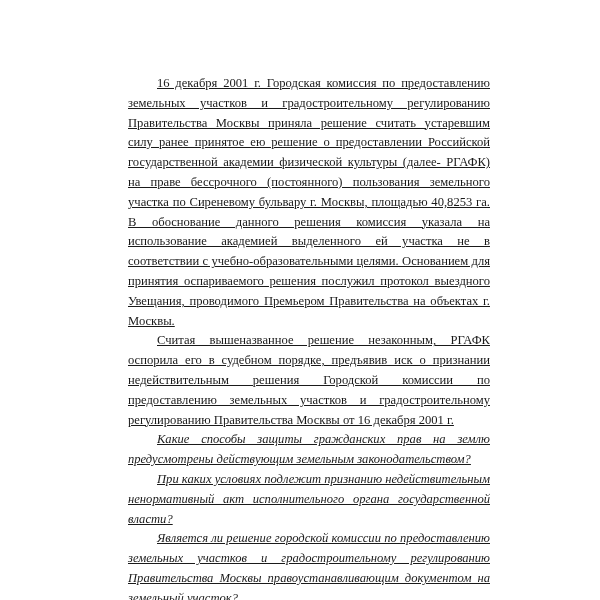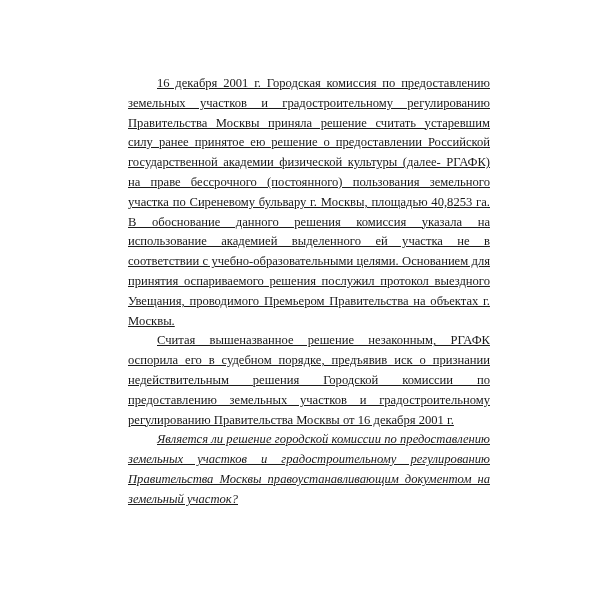--- a/index.html
+++ b/index.html
@@ -36,15 +36,17 @@
     .last-left {
       text-align-last: left;
     }
   </style>
 </head>
 <body>
 
 <div class="page">
   <p class="para last-left">16 декабря 2001 г. Городская комиссия по предоставлению земельных участков и градостроительному регулированию Правительства Москвы приняла решение считать устаревшим силу ранее принятое ею решение о предоставлении Российской государственной академии физической культуры (далее- РГАФК) на праве бессрочного (постоянного) пользования земельного участка по Сиреневому бульвару г. Москвы, площадью 40,8253 га. В обоснование данного решения комиссия указала на использование академией выделенного ей участка не в соответствии с учебно-образовательными целями. Основанием для принятия оспариваемого решения послужил протокол выездного Увещания, проводимого Премьером Правительства на объектах г. Москвы.</p>
   <p class="para last-left">Считая вышеназванное решение незаконным, РГАФК оспорила его в судебном порядке, предъявив иск о признании недействительным решения Городской комиссии по предоставлению земельных участков и градостроительному регулированию Правительства Москвы от 16 декабря 2001 г.</p>
+  <p class="para question last-left">Какие способы защиты гражданских прав на землю предусмотрены действующим земельным законодательством?</p>
+  <p class="para question last-left">При каких условиях подлежит признанию недействительным ненормативный акт исполнительного органа государственной власти?</p>
   <p class="para question last-left">Является ли решение городской комиссии по предоставлению земельных участков и градостроительному регулированию Правительства Москвы правоустанавливающим документом на земельный участок?</p>
 
 </div>
 
 </body></html>

